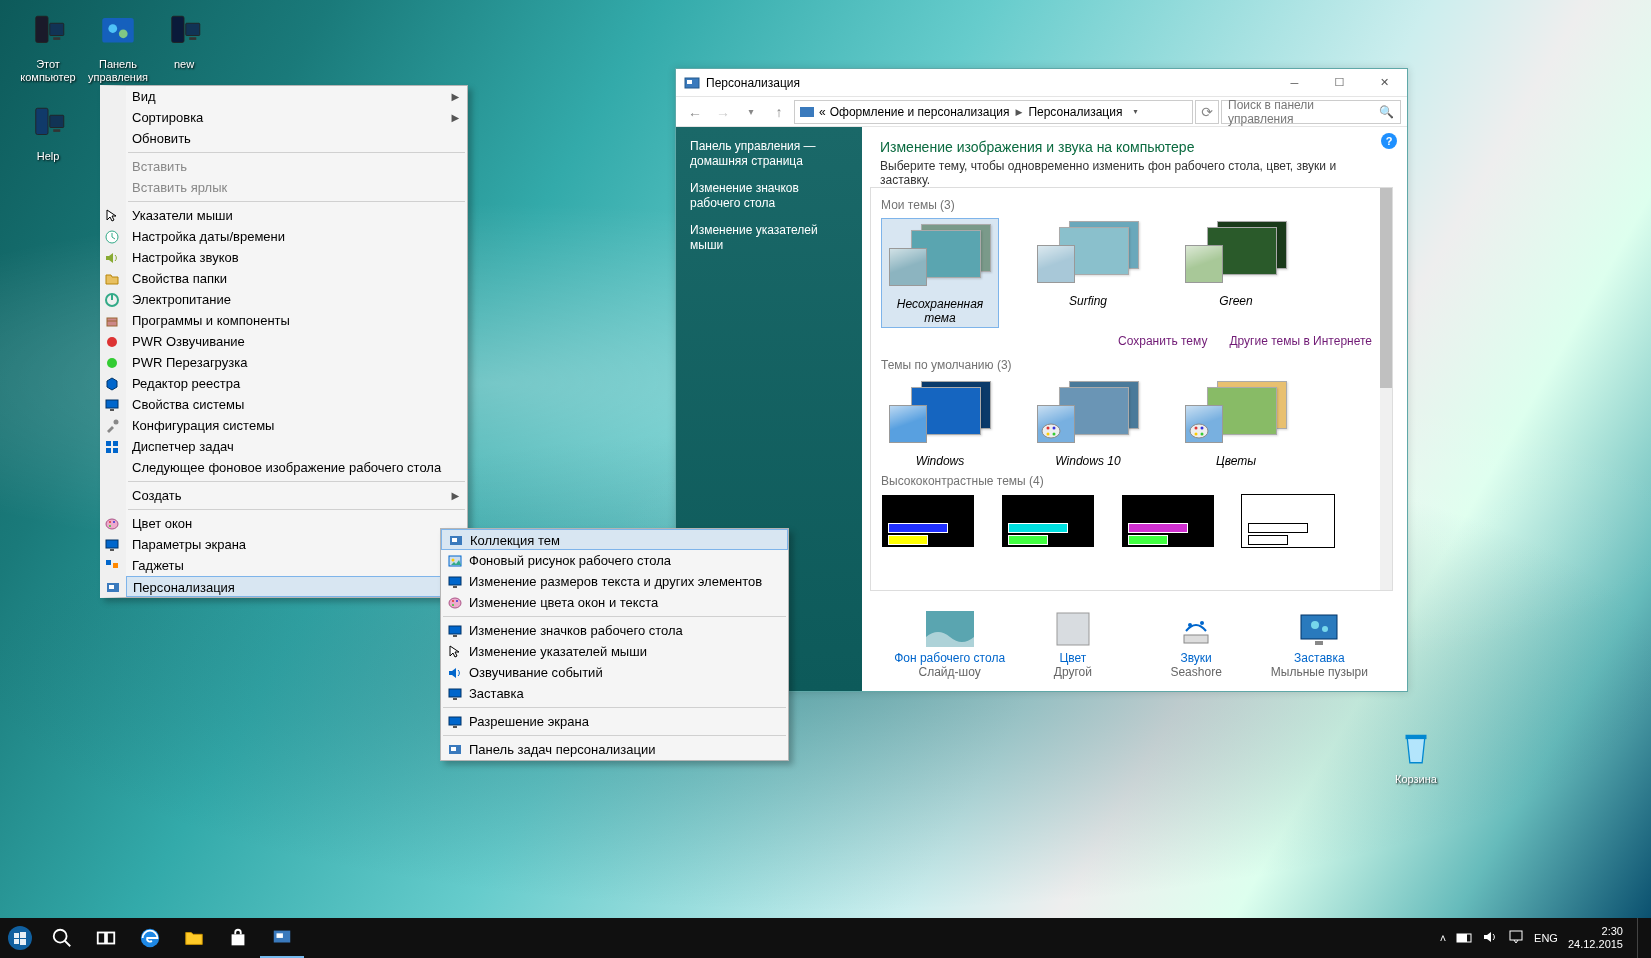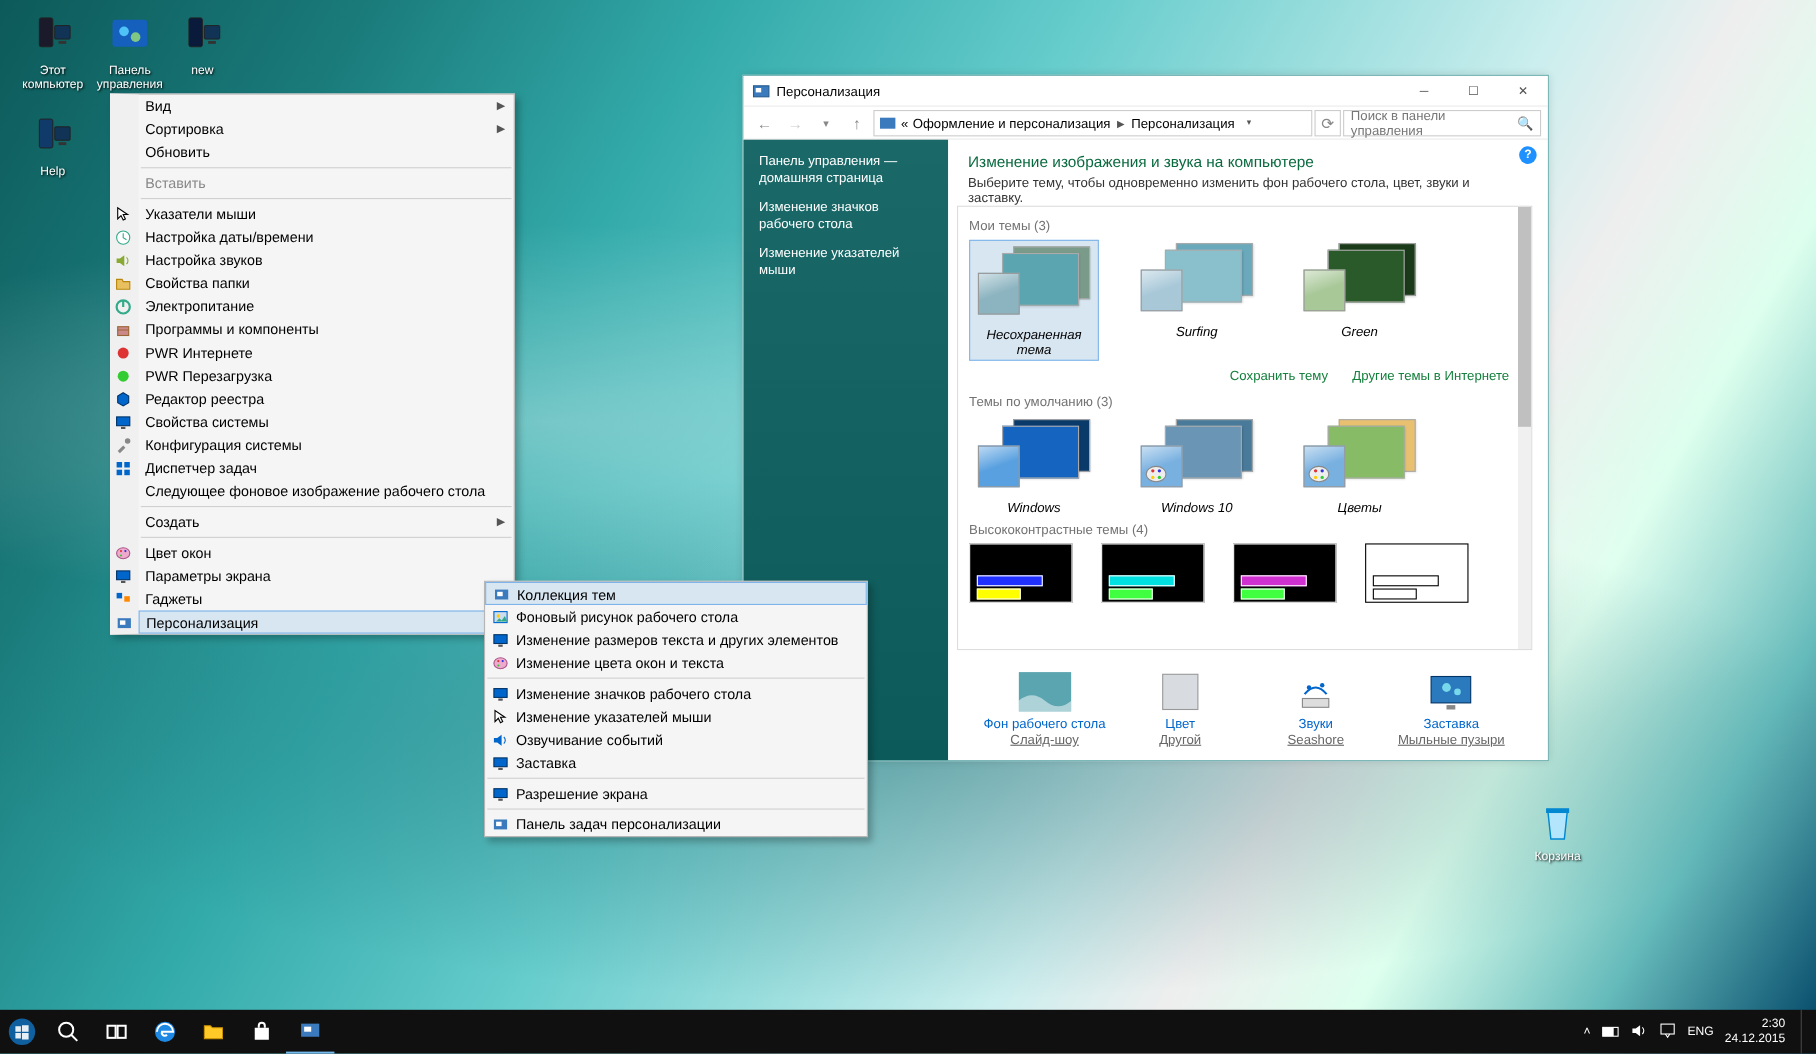--- a/index.html
+++ b/index.html
@@ -61,33 +61,33 @@
 .section-h { font-size:12px; color:#737373; margin:4px 0 6px; }
 .theme-row { display:flex; gap:30px; margin-bottom:6px;}
 .theme { width:118px; text-align:center; font-size:12px; cursor:pointer;font-style:italic;}
 .theme .tprev { width:112px; height:70px; margin:0 auto 6px; position:relative; border:1px solid transparent;}
 .theme.sel { border:1px solid #7eb4ea; background:#d8e6f2; padding:2px;}
 .tprev .layer { position:absolute; border:1px solid #aaa; box-shadow:1px 1px 2px rgba(0,0,0,0.15);}
 .tprev .l1 { width:70px; height:48px; right:4px; top:2px; }
 .tprev .l2 { width:70px; height:48px; right:14px; top:8px; }
 .tprev .swatch { width:38px; height:38px; left:4px; bottom:4px; position:absolute; background:linear-gradient(160deg,rgba(255,255,255,0.6),rgba(255,255,255,0) 50%); border:1px solid #999;}
 .link-row { display:flex; justify-content:flex-end; gap:22px; font-size:12px; margin:4px 10px 10px;}
-.link-row span { color:#15803d; cursor:pointer;}
+.link-row span { color:#701a75; cursor:pointer;}
 
 .hc-row { display:flex; gap:26px; }
 .hc { width:94px; height:54px; background:#000; position:relative; border:1px solid #444;}
 .hc .bar { position:absolute; left:6px; height:10px;}
 .scrollbar { position:absolute; right:0; top:0; bottom:0; width:12px; background:#f0f0f0;}
 .scrollbar .thumb { position:absolute; right:0; width:12px; background:#c0c0c0;}
 
 .bottom-bar { position:absolute; left:0; right:0; bottom:0; height:92px; display:flex; justify-content:space-around; align-items:center; padding:4px 26px;}
 .bottom-item { text-align:center; font-size:12px; width:140px;}
 .bottom-item .bi-img { width:48px; height:36px; margin:0 auto 4px;}
 .bottom-item .l1 { color:#0066cc;}
-.bottom-item .l2 { color:#666;text-decoration:underline;}
+.bottom-item .l2 { color:#666;}
 
 
 .taskbar { position:absolute; left:0; right:0; bottom:0; height:40px; background:#101010; display:flex; align-items:center; color:#fff; }
 .taskbar .start { width:40px; height:40px; display:flex; align-items:center; justify-content:center;}
 .taskbar .tbicon { width:44px; height:40px; display:flex; align-items:center; justify-content:center; color:#fff;}
 .taskbar .tbicon svg { width:22px; height:22px; }
 .taskbar .active-ind { width:44px; height:40px; display:flex; align-items:center; justify-content:center; border-bottom:2px solid #76b9ed;}
 .taskbar .tray { margin-left:auto; display:flex; align-items:center; gap:10px; padding-right:8px; font-size:11px;}
 .taskbar .clock { text-align:right; line-height:13px; font-size:11px; padding-right:4px;}
 </style>
@@ -158,20 +158,23 @@
       <span>Сортировка</span>
       <span class="arrow">▶</span>
     </div>
     <div class="row">
       <span>Обновить</span>
     </div>
     <div class="sep"></div>
     <div class="row dis">
       <span>Вставить</span>
     </div>
+    <div class="row dis">
+      <span>Вставить ярлык</span>
+    </div>
     <div class="sep"></div>
     <div class="row">
       <span class="ic">
         <svg width="16" height="16" viewBox="0 0 16 16">
           <path d="M3 2 l0 10 l3-3 l2 4 l2-1 l-2-4 l4 0 z" fill="#fff" stroke="#000"></path>
         </svg>
       </span>
       <span>Указатели мыши</span>
     </div>
     <div class="row">
@@ -217,21 +220,21 @@
         </svg>
       </span>
       <span>Программы и компоненты</span>
     </div>
     <div class="row">
       <span class="ic">
         <svg width="16" height="16" viewBox="0 0 16 16">
           <circle cx="8" cy="8" r="5" fill="#d33"></circle>
         </svg>
       </span>
-      <span>PWR Интернете</span>
+      <span>PWR Озвучивание</span>
     </div>
     <div class="row">
       <span class="ic">
         <svg width="16" height="16" viewBox="0 0 16 16">
           <circle cx="8" cy="8" r="5" fill="#3c3"></circle>
         </svg>
       </span>
       <span>PWR Перезагрузка</span>
     </div>
     <div class="row">

